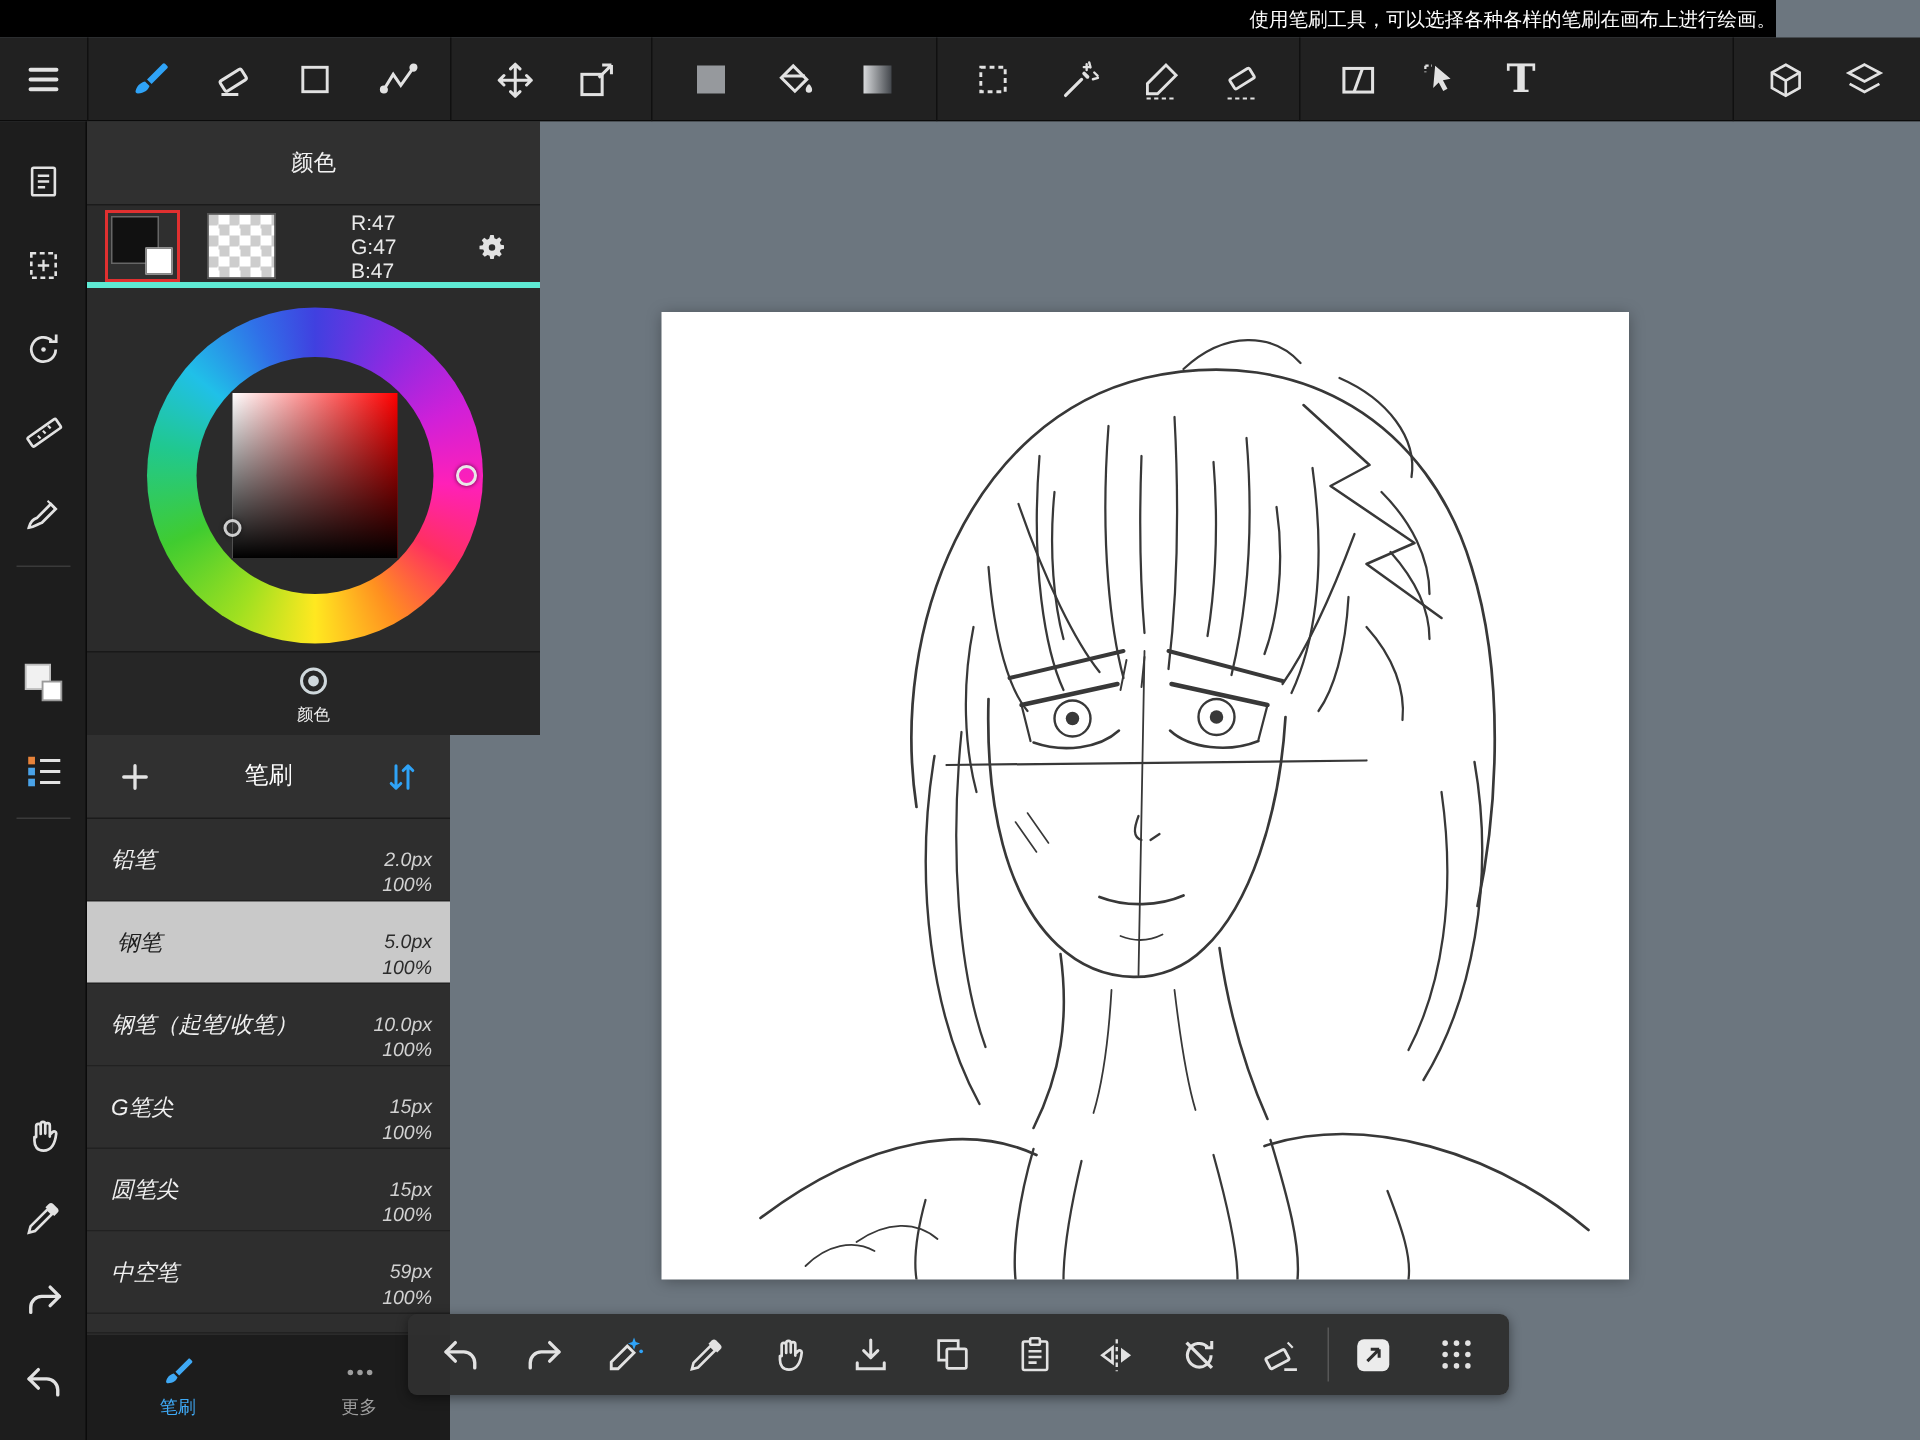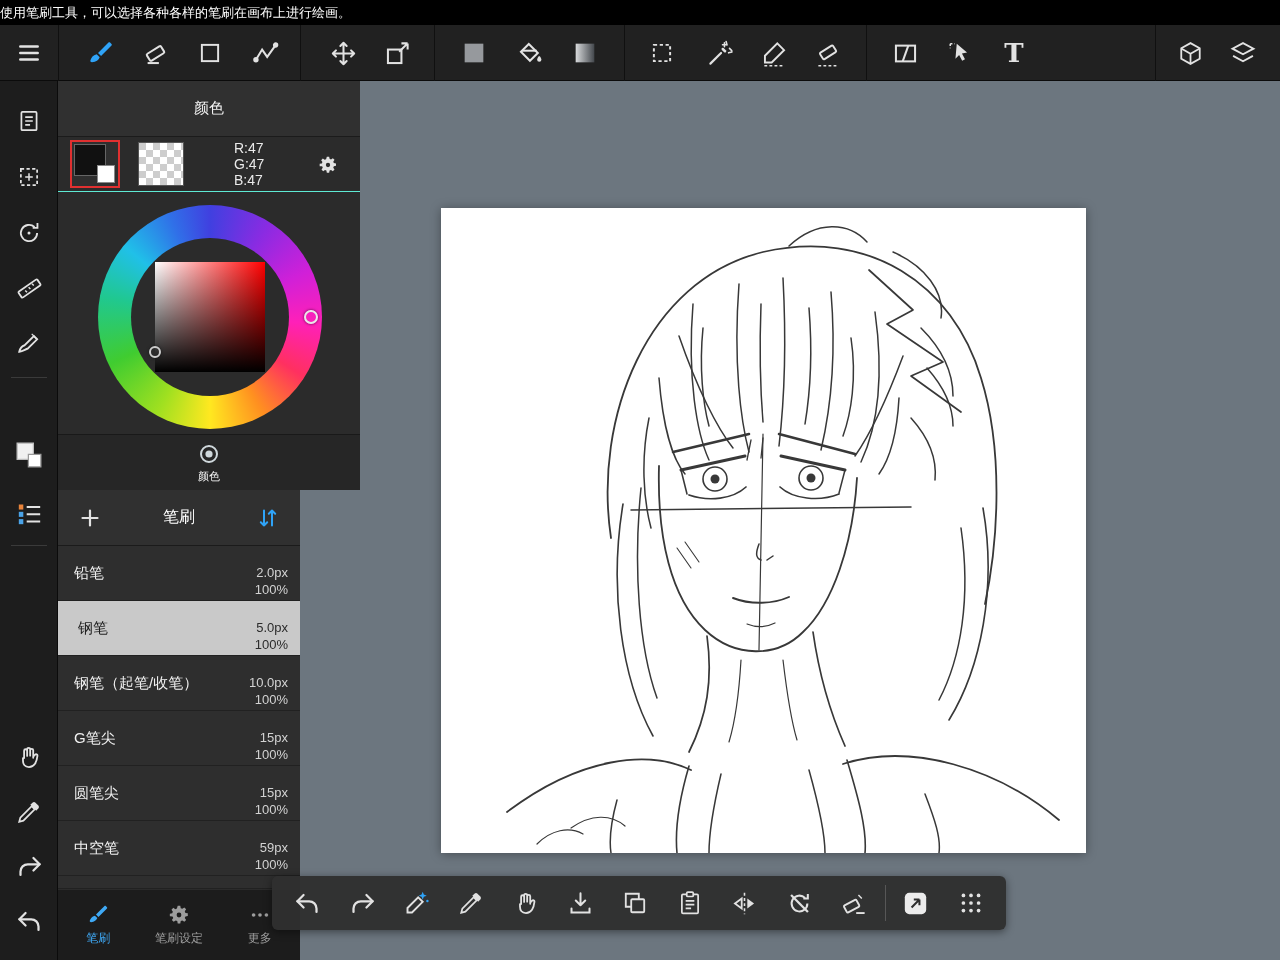--- a/index.html
+++ b/index.html
@@ -1,22 +1,22 @@
 <!DOCTYPE html>
 <html><head>
 <meta charset="utf-8">
 <style>
   * { box-sizing: border-box; }
   html,body { margin:0; padding:0; background:#000; }
   body { font-family:"Liberation Sans","DejaVu Sans",sans-serif; }
   .app { position:relative; width:1280px; height:960px; overflow:hidden; background:#6c767f; }
 
   
-  .hintbar { position:absolute; left:0; top:0; width:1280px; height:25px; background:#000;
-             color:#fff; font-size:13px; display:flex; align-items:center; justify-content:flex-start; }
+  .hintbar { position:absolute; left:0; top:0; width:1184px; height:25px; background:#000;
+             color:#fff; font-size:13px; display:flex; align-items:center; justify-content:flex-end; }
 
   
   .toolbar { position:absolute; left:0; top:25px; width:1280px; height:56px; background:#212121;
              border-bottom:1px solid #0b0b0b; }
   .tbtn { position:absolute; top:6px; width:44px; height:44px; display:flex; align-items:center;
           justify-content:center; background:transparent; border:0; padding:0; cursor:pointer; }
   .tsep { position:absolute; top:0; width:1px; height:56px; background:#101010; }
   .icon { color:#e2e2e2; display:block; }
   .icon.blue { color:#2fa3f7; }
   .ttext { font-family:"DejaVu Serif","Liberation Serif",serif; font-size:26px; font-weight:bold; color:#e2e2e2; }
@@ -25,21 +25,21 @@
   .sidebar { position:absolute; left:0; top:81px; width:58px; height:879px; background:#1d1d1d;
              border-right:1px solid #0b0b0b; }
   .sbtn { position:absolute; left:7px; width:44px; height:44px; display:flex; align-items:center;
           justify-content:center; background:transparent; border:0; padding:0; cursor:pointer; }
   .ssep { position:absolute; left:11px; width:36px; height:1px; background:#3a3a3a; }
 
   
   .color-panel { position:absolute; left:58px; top:81px; width:302px; height:409px; background:#2b2b2b; }
   .cp-header { height:56px; display:flex; align-items:center; justify-content:center; color:#f2f2f2;
                font-size:15px; background:#303030; border-bottom:1px solid #1b1b1b; }
-  .cp-swatches { position:relative; height:55px; border-bottom:1px solid #5eead4; }
+  .cp-swatches { position:relative; height:55px; border-bottom:4px solid #5eead4; }
   .swatch-main { position:absolute; left:12px; top:3px; width:50px; height:48px; border:2px solid #e03030;
                  background:#2f2f2f; cursor:pointer; }
   .swatch-fg { position:absolute; left:2px; top:2px; width:32px; height:32px; background:#111; border:1px solid #666; }
   .swatch-bg { position:absolute; right:3px; bottom:3px; width:18px; height:18px; background:#fff; border:1px solid #888; }
   .swatch-alpha { position:absolute; left:80px; top:5px; width:46px; height:44px; border:1px solid #555; cursor:pointer;
                   background:repeating-conic-gradient(#ffffff 0 25%, #cdcdcd 0 50%) 0 0 / 14px 14px; }
   .rgb { position:absolute; left:176px; top:3px; color:#eaeaea; font-size:14px; line-height:16px; }
   .gearbtn { position:absolute; right:16px; top:12px; width:32px; height:32px; background:none; border:0;
              display:flex; align-items:center; justify-content:center; cursor:pointer; }
 
@@ -64,21 +64,21 @@
 
   
   .brush-panel { position:absolute; left:58px; top:490px; width:242px; height:470px; background:#2b2b2b; }
   .bp-header { position:relative; height:56px; display:flex; align-items:center; justify-content:center;
                background:#303030; border-bottom:1px solid #1b1b1b; color:#fff; font-size:16px; }
   .bp-add { position:absolute; left:14px; top:10px; width:36px; height:36px; background:none; border:0;
             display:flex; align-items:center; justify-content:center; cursor:pointer; }
   .bp-sort { position:absolute; right:14px; top:10px; width:36px; height:36px; background:none; border:0;
              display:flex; align-items:center; justify-content:center; cursor:pointer; }
   .brush-item { height:55px; background:#2e2e2e; border-bottom:1px solid #212121; display:flex;
-                align-items:center; padding:0 12px 0 16px; color:#f0f0f0; font-size:15px; cursor:pointer; }
+                align-items:center; padding:0 12px 0 16px; color:#f0f0f0; font-size:15px; cursor:pointer;font-style:italic; }
   .brush-item .vals { margin-left:auto; text-align:right; font-size:13px; color:#d2d2d2; line-height:17px;margin-top:16px; }
   .brush-item.sel { background:#c9c9c9; color:#1d1d1d;padding-left:20px; }
   .brush-item.sel .vals { color:#2b2b2b; }
   .brush-sliver { height:13px; background:#2e2e2e; border-bottom:1px solid #212121; }
   .bp-tabs { position:absolute; left:0; bottom:0; width:100%; height:70px; background:#1c1c1c; display:flex; }
   .bp-tab { flex:1; display:flex; flex-direction:column; align-items:center; justify-content:center; gap:4px;
             font-size:12px; color:#9d9d9d; background:none; border:0; cursor:pointer; }
   .bp-tab.sel { color:#3fa9f5; }
   .bp-tab.sel .icon { color:#3fa9f5; }
   .bp-tab .icon { color:#9d9d9d; }
@@ -619,26 +619,20 @@
     </div>
     <div class="bp-tabs">
       <button class="bp-tab sel">
         <svg class="icon" width="22" height="22">
             <use href="#i-brush"></use>
           </svg>
         <span>笔刷</span>
       </button>
       <button class="bp-tab">
         <svg class="icon" width="22" height="22">
-            <use href="#i-gear"></use>
-          </svg>
-        <span>笔刷设定</span>
-      </button>
-      <button class="bp-tab">
-        <svg class="icon" width="22" height="22">
             <use href="#i-dots3"></use>
           </svg>
         <span>更多</span>
       </button>
     </div>
   </div>
 
   <div class="canvas-area">
     <div class="canvas">
       <svg class="sketch" viewBox="0 0 645 645">

